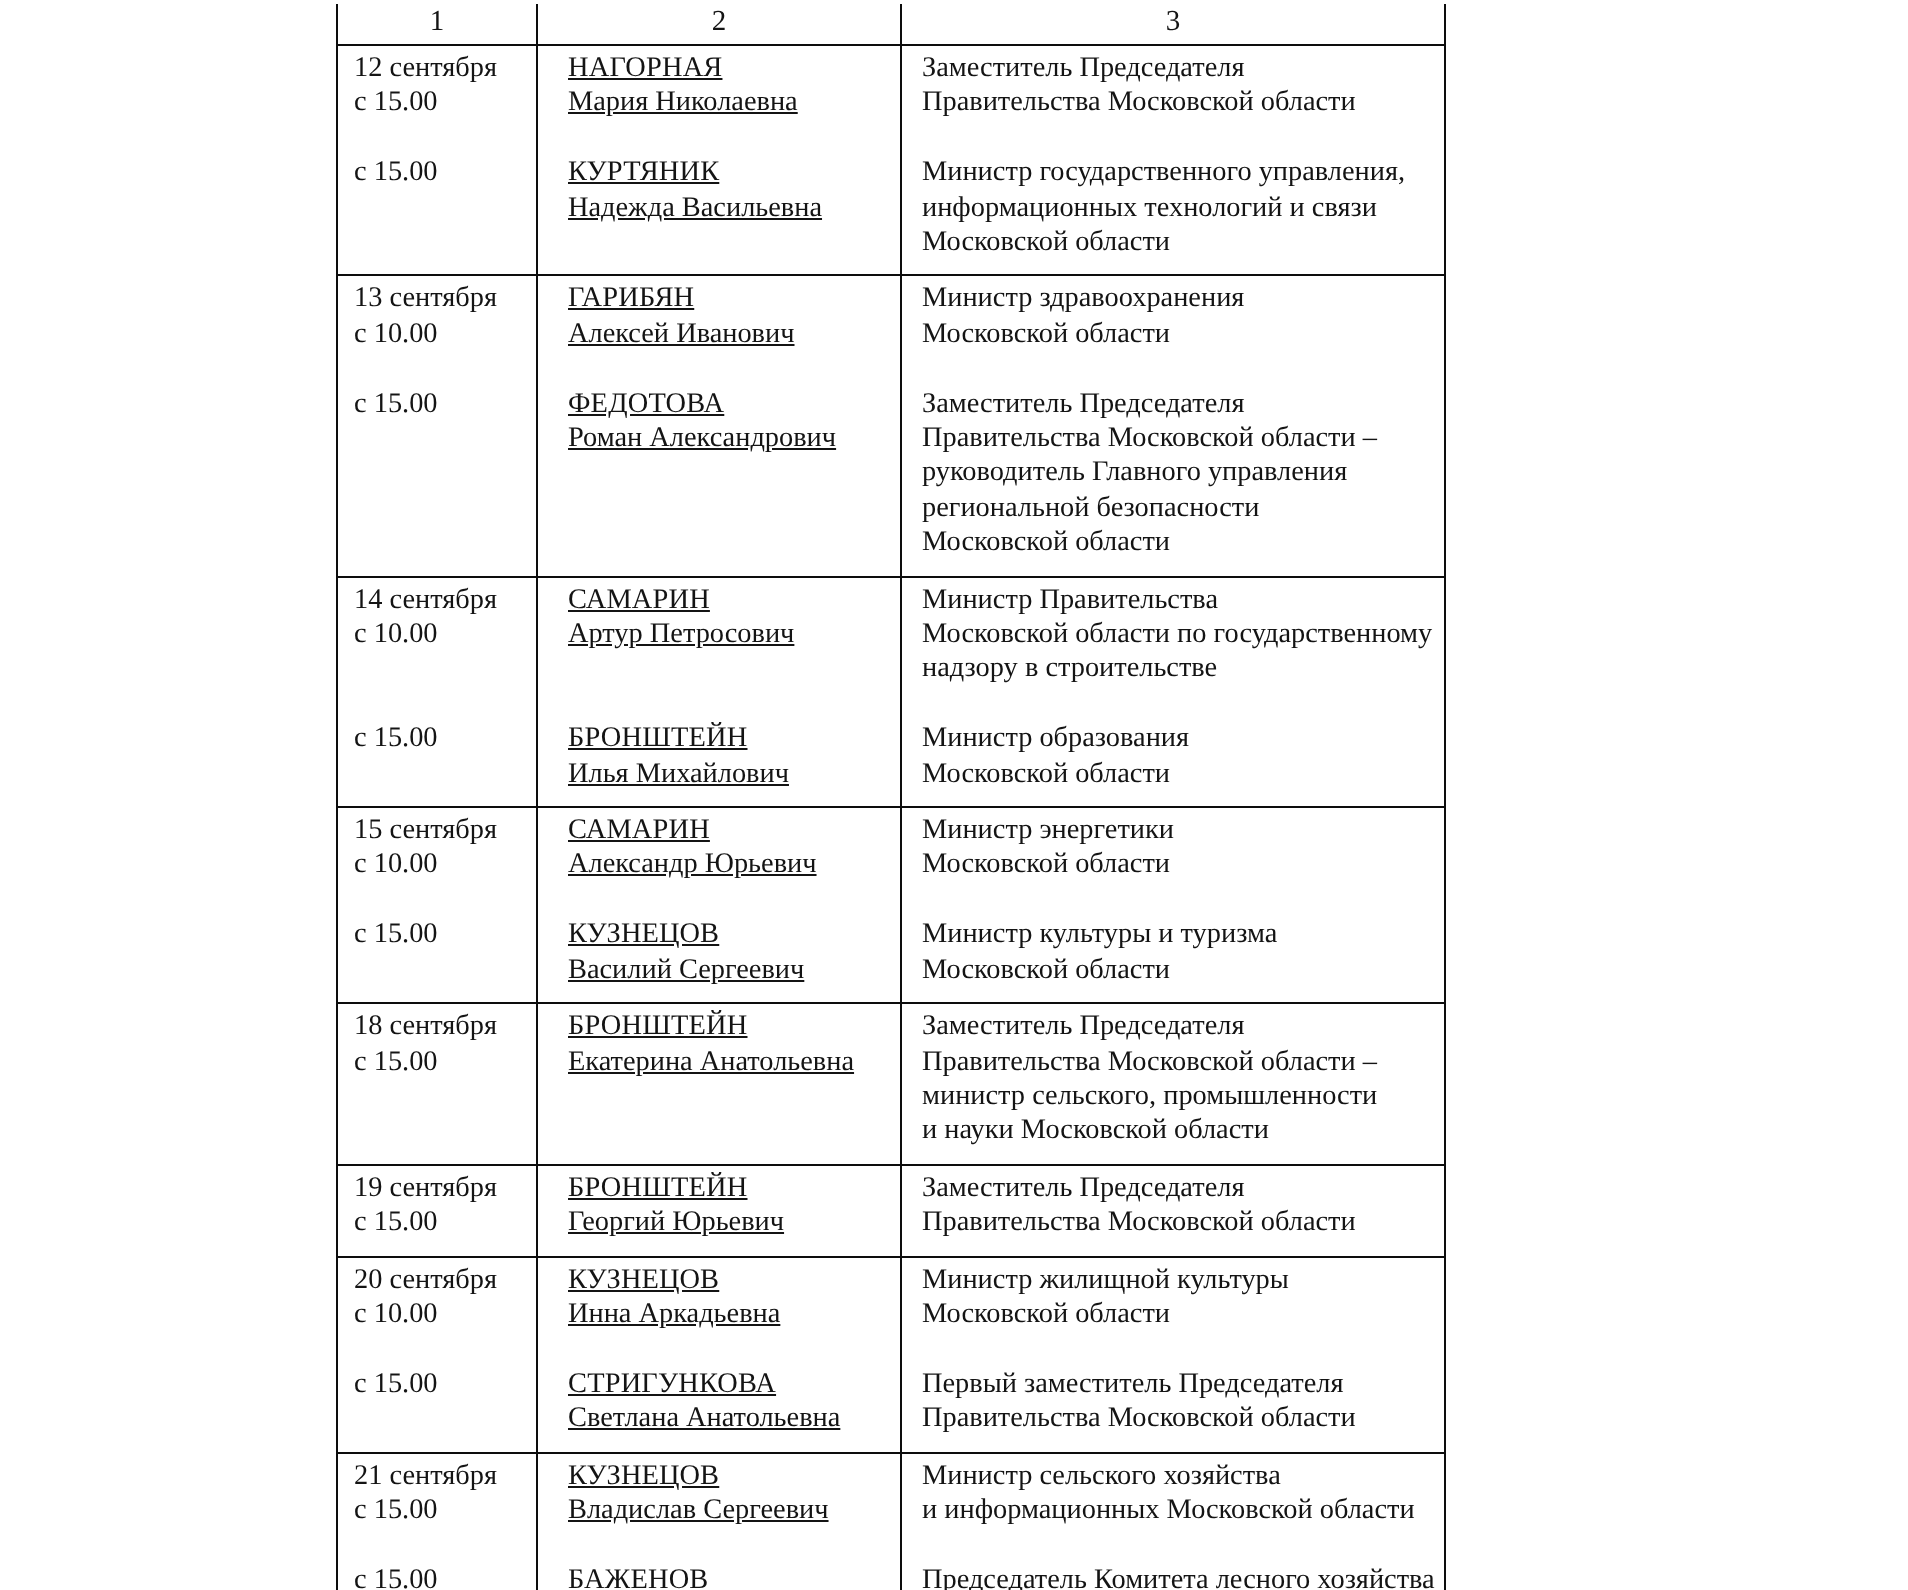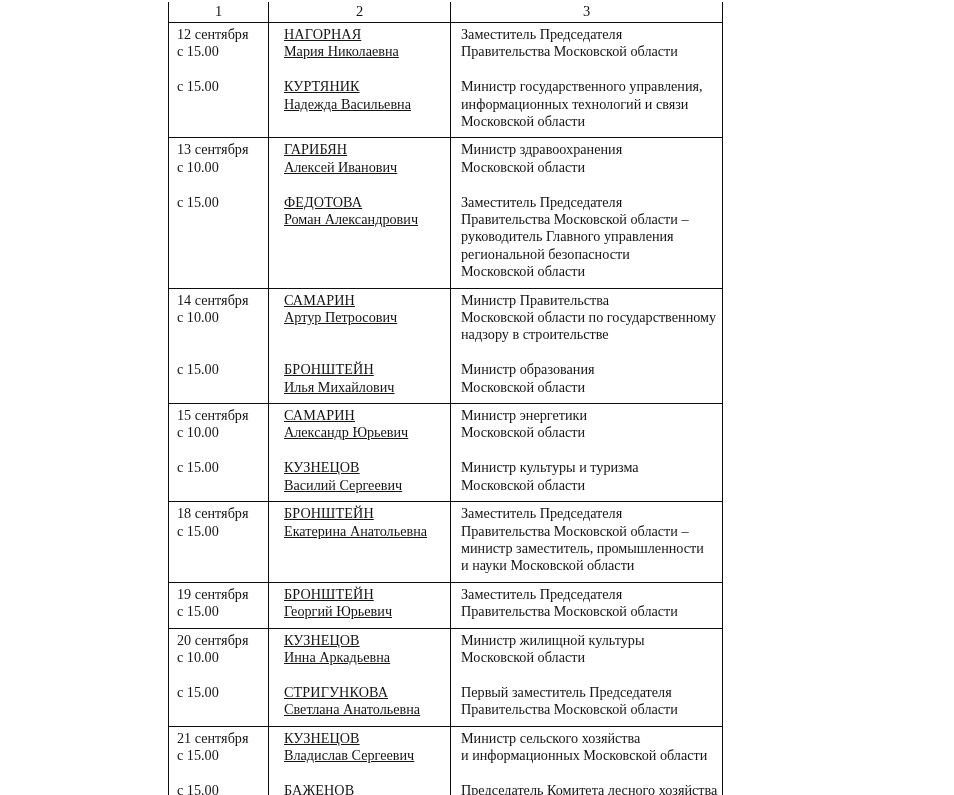--- a/index.html
+++ b/index.html
@@ -239,21 +239,21 @@
           <td class="cell-person">
             <div class="entry">
               <span class="line surname">БРОНШТЕЙН</span>
               <span class="line">Екатерина Анатольевна</span>
             </div>
           </td>
           <td class="cell-position">
             <div class="entry">
               <span class="line">Заместитель Председателя</span>
               <span class="line">Правительства Московской области –</span>
-              <span class="line">министр заместитель, промышленности</span>
+              <span class="line">министр сельского, промышленности</span>
               <span class="line">и науки Московской области</span>
             </div>
           </td>
         </tr>
         <tr>
           <td class="cell-date">
             <div class="entry date-pair">
               <span class="line">19 сентября</span>
               <span class="line">с 15.00</span>
             </div>

